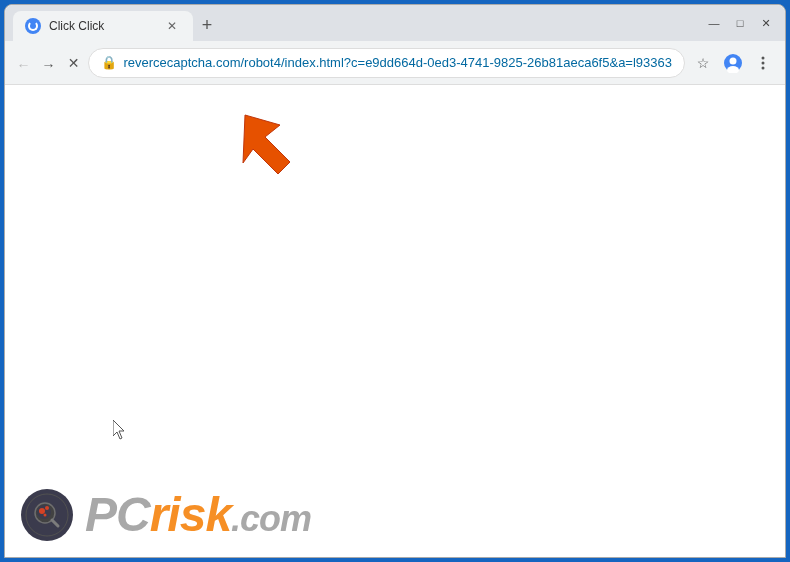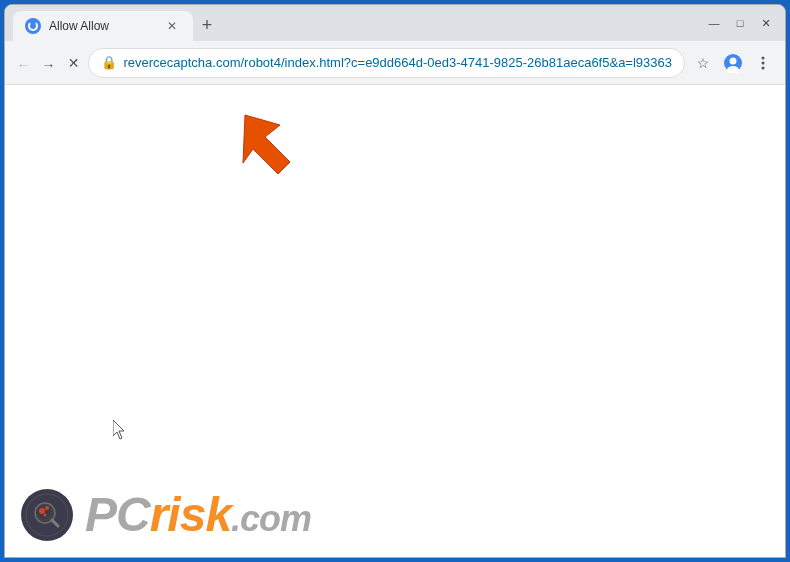--- a/index.html
+++ b/index.html
@@ -269,21 +269,21 @@
 <body>
 
 <div class="browser-window">
 
   <div class="title-bar">
     <div class="tab-strip">
       <div class="tab-active">
         <div class="tab-favicon">
           <div class="tab-favicon-inner"></div>
         </div>
-        <span class="tab-title">Allow Allow</span>
+        <span class="tab-title">Click Click</span>
         <div class="tab-close">✕</div>
       </div>
       <div class="new-tab-btn">+</div>
     </div>
     <div class="window-controls">
       <div class="win-btn">
         <span>—</span>
       </div>
       <div class="win-btn">
         <span>□</span>

